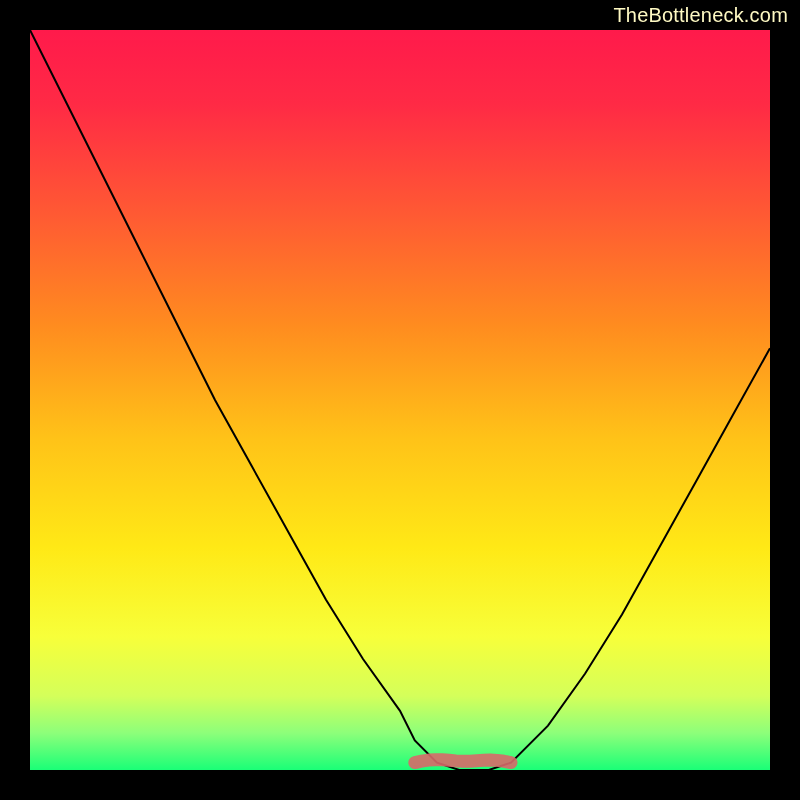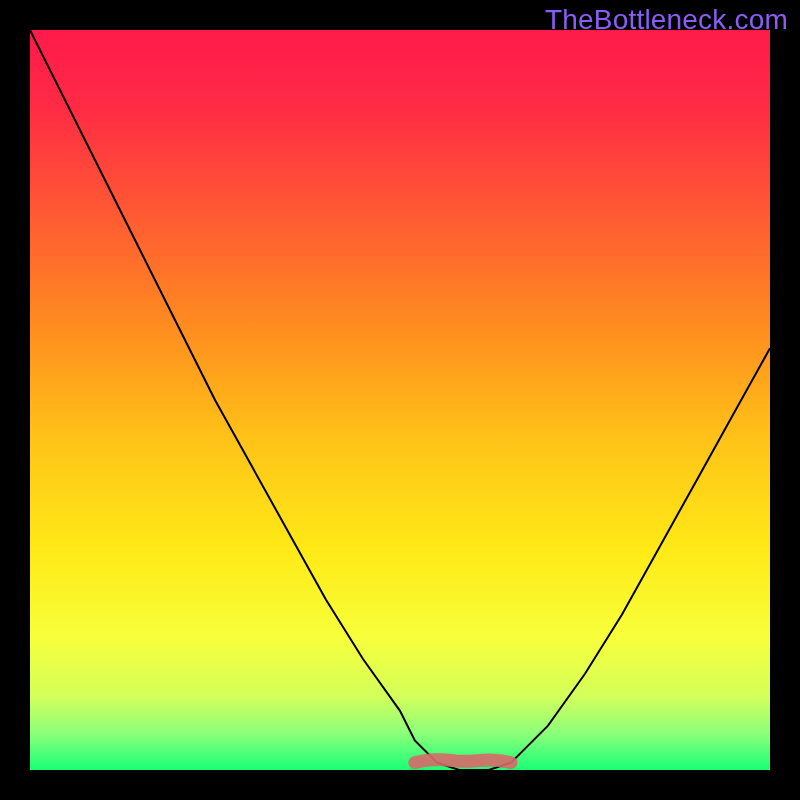--- a/index.html
+++ b/index.html
@@ -38,22 +38,22 @@
     left: 0;
     top: 0;
     width: 100%;
     height: 100%;
   }
   .watermark {
     position: absolute;
     top: 4px;
     right: 12px;
     font-family: Arial, Helvetica, sans-serif;
-    font-size: 28px;
-    color: #8b5cf6;
+    font-size: 20px;
+    color: #fef9c3;
     letter-spacing: 0.2px;
     text-align: center;
   }
 </style>
 </head>
 <body>
 
 <div class="frame">
 
   <div class="plot">

